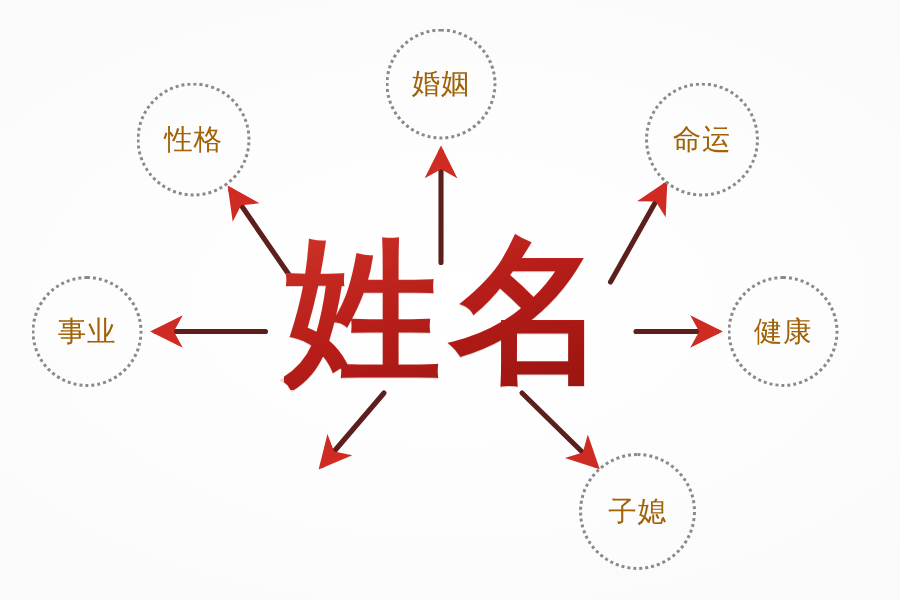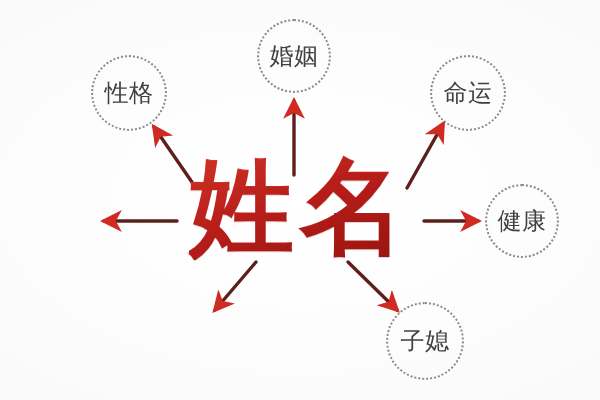--- a/index.html
+++ b/index.html
@@ -37,22 +37,22 @@
     position: absolute;
     border-radius: 50%;
     border: 2px dotted #8a8a8a;
     display: flex;
     align-items: center;
     justify-content: center;
     box-sizing: border-box;
     background: transparent;
   }
   .node-label {
-    font-size: 24px;
-    color: #404040;
+    font-size: 19px;
+    color: #a16207;
     letter-spacing: 0.5px;
     font-weight: 400;
     line-height: 1;
     white-space: nowrap;
   }
   #center-node {
     position: absolute;
     left: 175px;
     top: 145px;
     width: 250px;
@@ -104,20 +104,23 @@
 
   <div class="node" style="left: 257px; top: 19px; width: 74px; height: 74px; border-color: rgb(138, 138, 138);">
     <span class="node-label">婚姻</span>
   </div>
   <div class="node" style="left: 430px; top: 55px; width: 76px; height: 76px; border-color: rgb(138, 138, 138);">
     <span class="node-label">命运</span>
   </div>
   <div class="node" style="left: 91px; top: 55px; width: 76px; height: 76px; border-color: rgb(138, 138, 138);">
     <span class="node-label">性格</span>
   </div>
+  <div class="node" style="left: 21px; top: 184px; width: 74px; height: 74px; border-color: rgb(138, 138, 138);">
+    <span class="node-label">事业</span>
+  </div>
   <div class="node" style="left: 485px; top: 184px; width: 74px; height: 74px; border-color: rgb(138, 138, 138);">
     <span class="node-label">健康</span>
   </div>
   <div class="node" style="left: 386px; top: 302px; width: 78px; height: 78px; border-color: rgb(138, 138, 138);">
     <span class="node-label">子媳</span>
   </div>
 
   <div id="center-node">
     <span id="center-label">姓名</span>
   </div>

